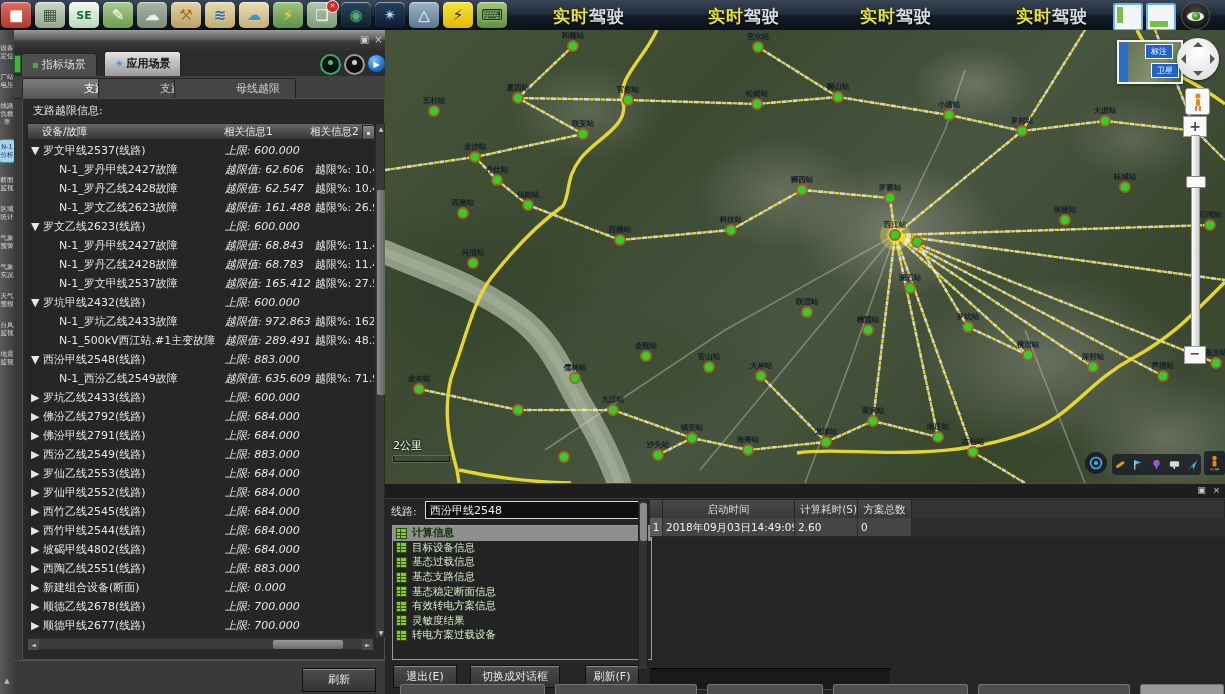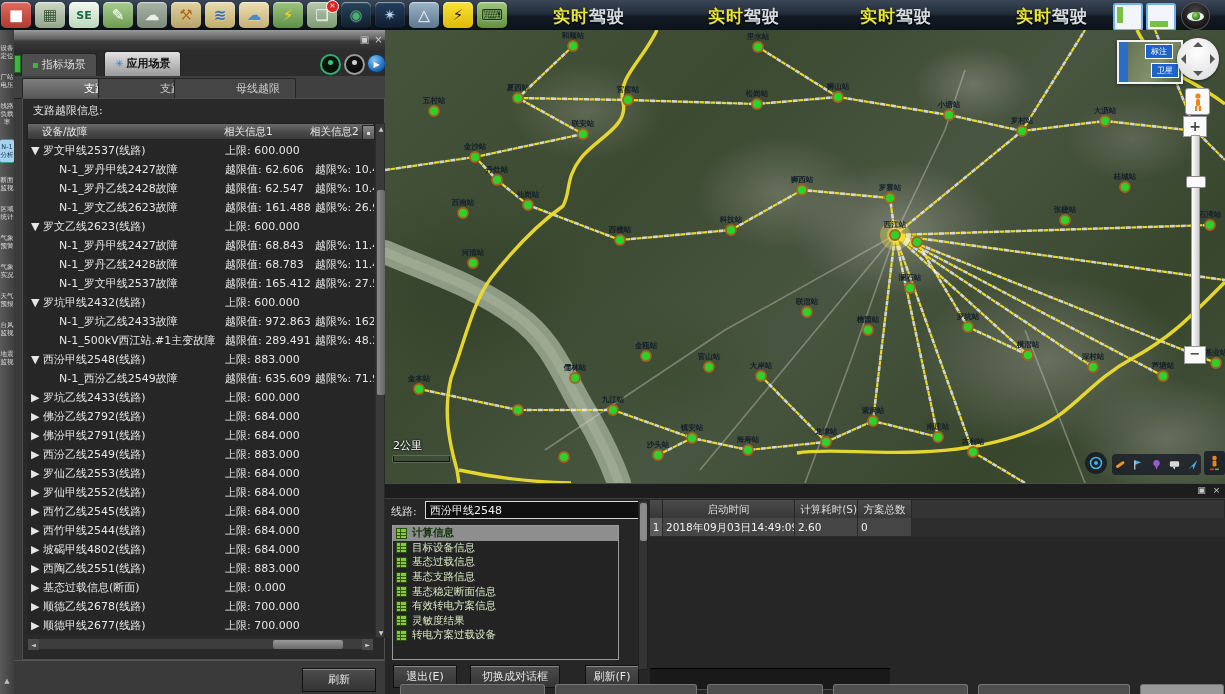--- a/index.html
+++ b/index.html
@@ -69,21 +69,21 @@
   #lp-section-title{left:10px;top:4px;font-size:11px;color:#e2e2e2;}
   #lp-thead{left:4px;top:24px;width:347px;height:17px;
     background:linear-gradient(#6a6a6a,#474747 60%,#3a3a3a);border:1px solid #222;box-sizing:border-box;}
   .th{position:absolute;top:0;font-size:10.5px;line-height:15px;color:#e8e8e8;white-space:nowrap;}
   #th-btn{left:334px;top:1px;width:11px;height:13px;background:linear-gradient(#888,#555);border:1px solid #222;
     font-size:6px;color:#ddd;text-align:center;line-height:13px;cursor:pointer;}
   #lp-rows{left:4px;top:42px;width:347px;height:494px;overflow:hidden;background:#262626;}
   .tree-row{position:relative;height:19px;width:347px;cursor:pointer;}
   .tree-row span{position:absolute;top:0;line-height:19px;font-size:11px;white-space:nowrap;color:#e6e6e6;}
   .tr-arrow{left:4px;font-size:8px;color:#cfcfcf;}
-  .tr-i1{left:198px;}
+  .tr-i1{left:198px;font-style:italic;}
   .tr-i2{left:288px;width:59px;overflow:hidden;}
   #lp-vscroll{left:352px;top:24px;width:10px;height:515px;background:#3a3a3a;border:1px solid #2a2a2a;box-sizing:border-box;}
   #lp-vthumb{left:1px;top:66px;width:8px;height:205px;background:linear-gradient(90deg,#8a8a8a,#666);border-radius:2px;}
   .scroll-arrow{position:absolute;font-size:6px;color:#ccc;text-align:center;width:10px;}
   #lp-hscroll{left:4px;top:539px;width:347px;height:12px;background:#3c3c3c;border:1px solid #2a2a2a;box-sizing:border-box;}
   #lp-hthumb{left:245px;top:1px;width:70px;height:9px;background:linear-gradient(#999,#6a6a6a);border-radius:2px;position:absolute;}
   .hs-arrow{position:absolute;top:0;width:11px;height:11px;font-size:6px;line-height:11px;color:#ccc;text-align:center;background:#4a4a4a;}
   #lp-bottom{left:0;top:630px;width:371px;height:34px;background:#3a3a3a;border-top:1px solid #555;}
   .btn{background:linear-gradient(#4c4c4c,#343434);border:1px solid #111;box-shadow:inset 0 1px 0 #888;
     color:#e8e8e8;font-size:11px;text-align:center;cursor:pointer;}
@@ -135,21 +135,21 @@
   .map-tool{width:13px;height:14px;cursor:pointer;display:flex;align-items:center;justify-content:center;}
   #map-legend{left:819px;top:421px;width:21px;height:24px;background:rgba(22,26,36,.82);border-radius:3px;
     display:flex;align-items:center;justify-content:center;cursor:pointer;}
 
   
   #dock{left:385px;top:483px;width:840px;height:211px;background:#262626;border-top:1px solid #4a4a4a;}
   #dock-head{left:0;top:0;width:840px;height:14px;background:#1d1d1d;border-bottom:1px solid #3c3c3c;}
   #dock-line-label{left:6px;top:20px;font-size:11px;color:#ddd;}
   #dock-line-field{left:40px;top:17px;width:208px;height:16px;background:#101010;border:1px solid #d6d6d6;
     color:#efefef;font-size:11px;font-family:inherit;padding:0 4px;}
-  #dock-list{left:7px;top:41px;width:227px;height:135px;background:#232323;border:1px solid #9a9a9a;box-sizing:border-box;overflow:hidden;}
+  #dock-list{left:7px;top:41px;width:260px;height:135px;background:#232323;border:1px solid #9a9a9a;box-sizing:border-box;overflow:hidden;}
   .dock-item{position:relative;height:14.6px;display:flex;align-items:center;cursor:pointer;}
   .dock-item .gi{width:9px;height:9px;margin:0 5px 0 3px;background:
      linear-gradient(#2f5b10,#2f5b10) 0 3px/9px 1px no-repeat,
      linear-gradient(#2f5b10,#2f5b10) 0 6px/9px 1px no-repeat,
      linear-gradient(#2f5b10,#2f5b10) 3px 0/1px 9px no-repeat,
      #8cc63f;border:1px solid #27500d;}
   .dock-item .dl{font-size:10.5px;color:#d8e8c4;white-space:nowrap;}
   .dock-item.sel{background:#8e8e8e;}
   .dock-item.sel .dl{color:#103008;font-weight:bold;}
   .dock-btn{top:181px;height:21px;line-height:21px;position:absolute;}
@@ -458,21 +458,21 @@
             <span class="tr-i2"></span>
           </div>
           <div class="tree-row">
             <span class="tr-arrow">▶</span>
             <span style="left: 16px;">西陶乙线2551(线路)</span>
             <span class="tr-i1">上限: 883.000</span>
             <span class="tr-i2"></span>
           </div>
           <div class="tree-row">
             <span class="tr-arrow">▶</span>
-            <span style="left: 16px;">基态过载信息(断面)</span>
+            <span style="left: 16px;">新建组合设备(断面)</span>
             <span class="tr-i1">上限: 0.000</span>
             <span class="tr-i2"></span>
           </div>
           <div class="tree-row">
             <span class="tr-arrow">▶</span>
             <span style="left: 16px;">顺德乙线2678(线路)</span>
             <span class="tr-i1">上限: 700.000</span>
             <span class="tr-i2"></span>
           </div>
           <div class="tree-row">

